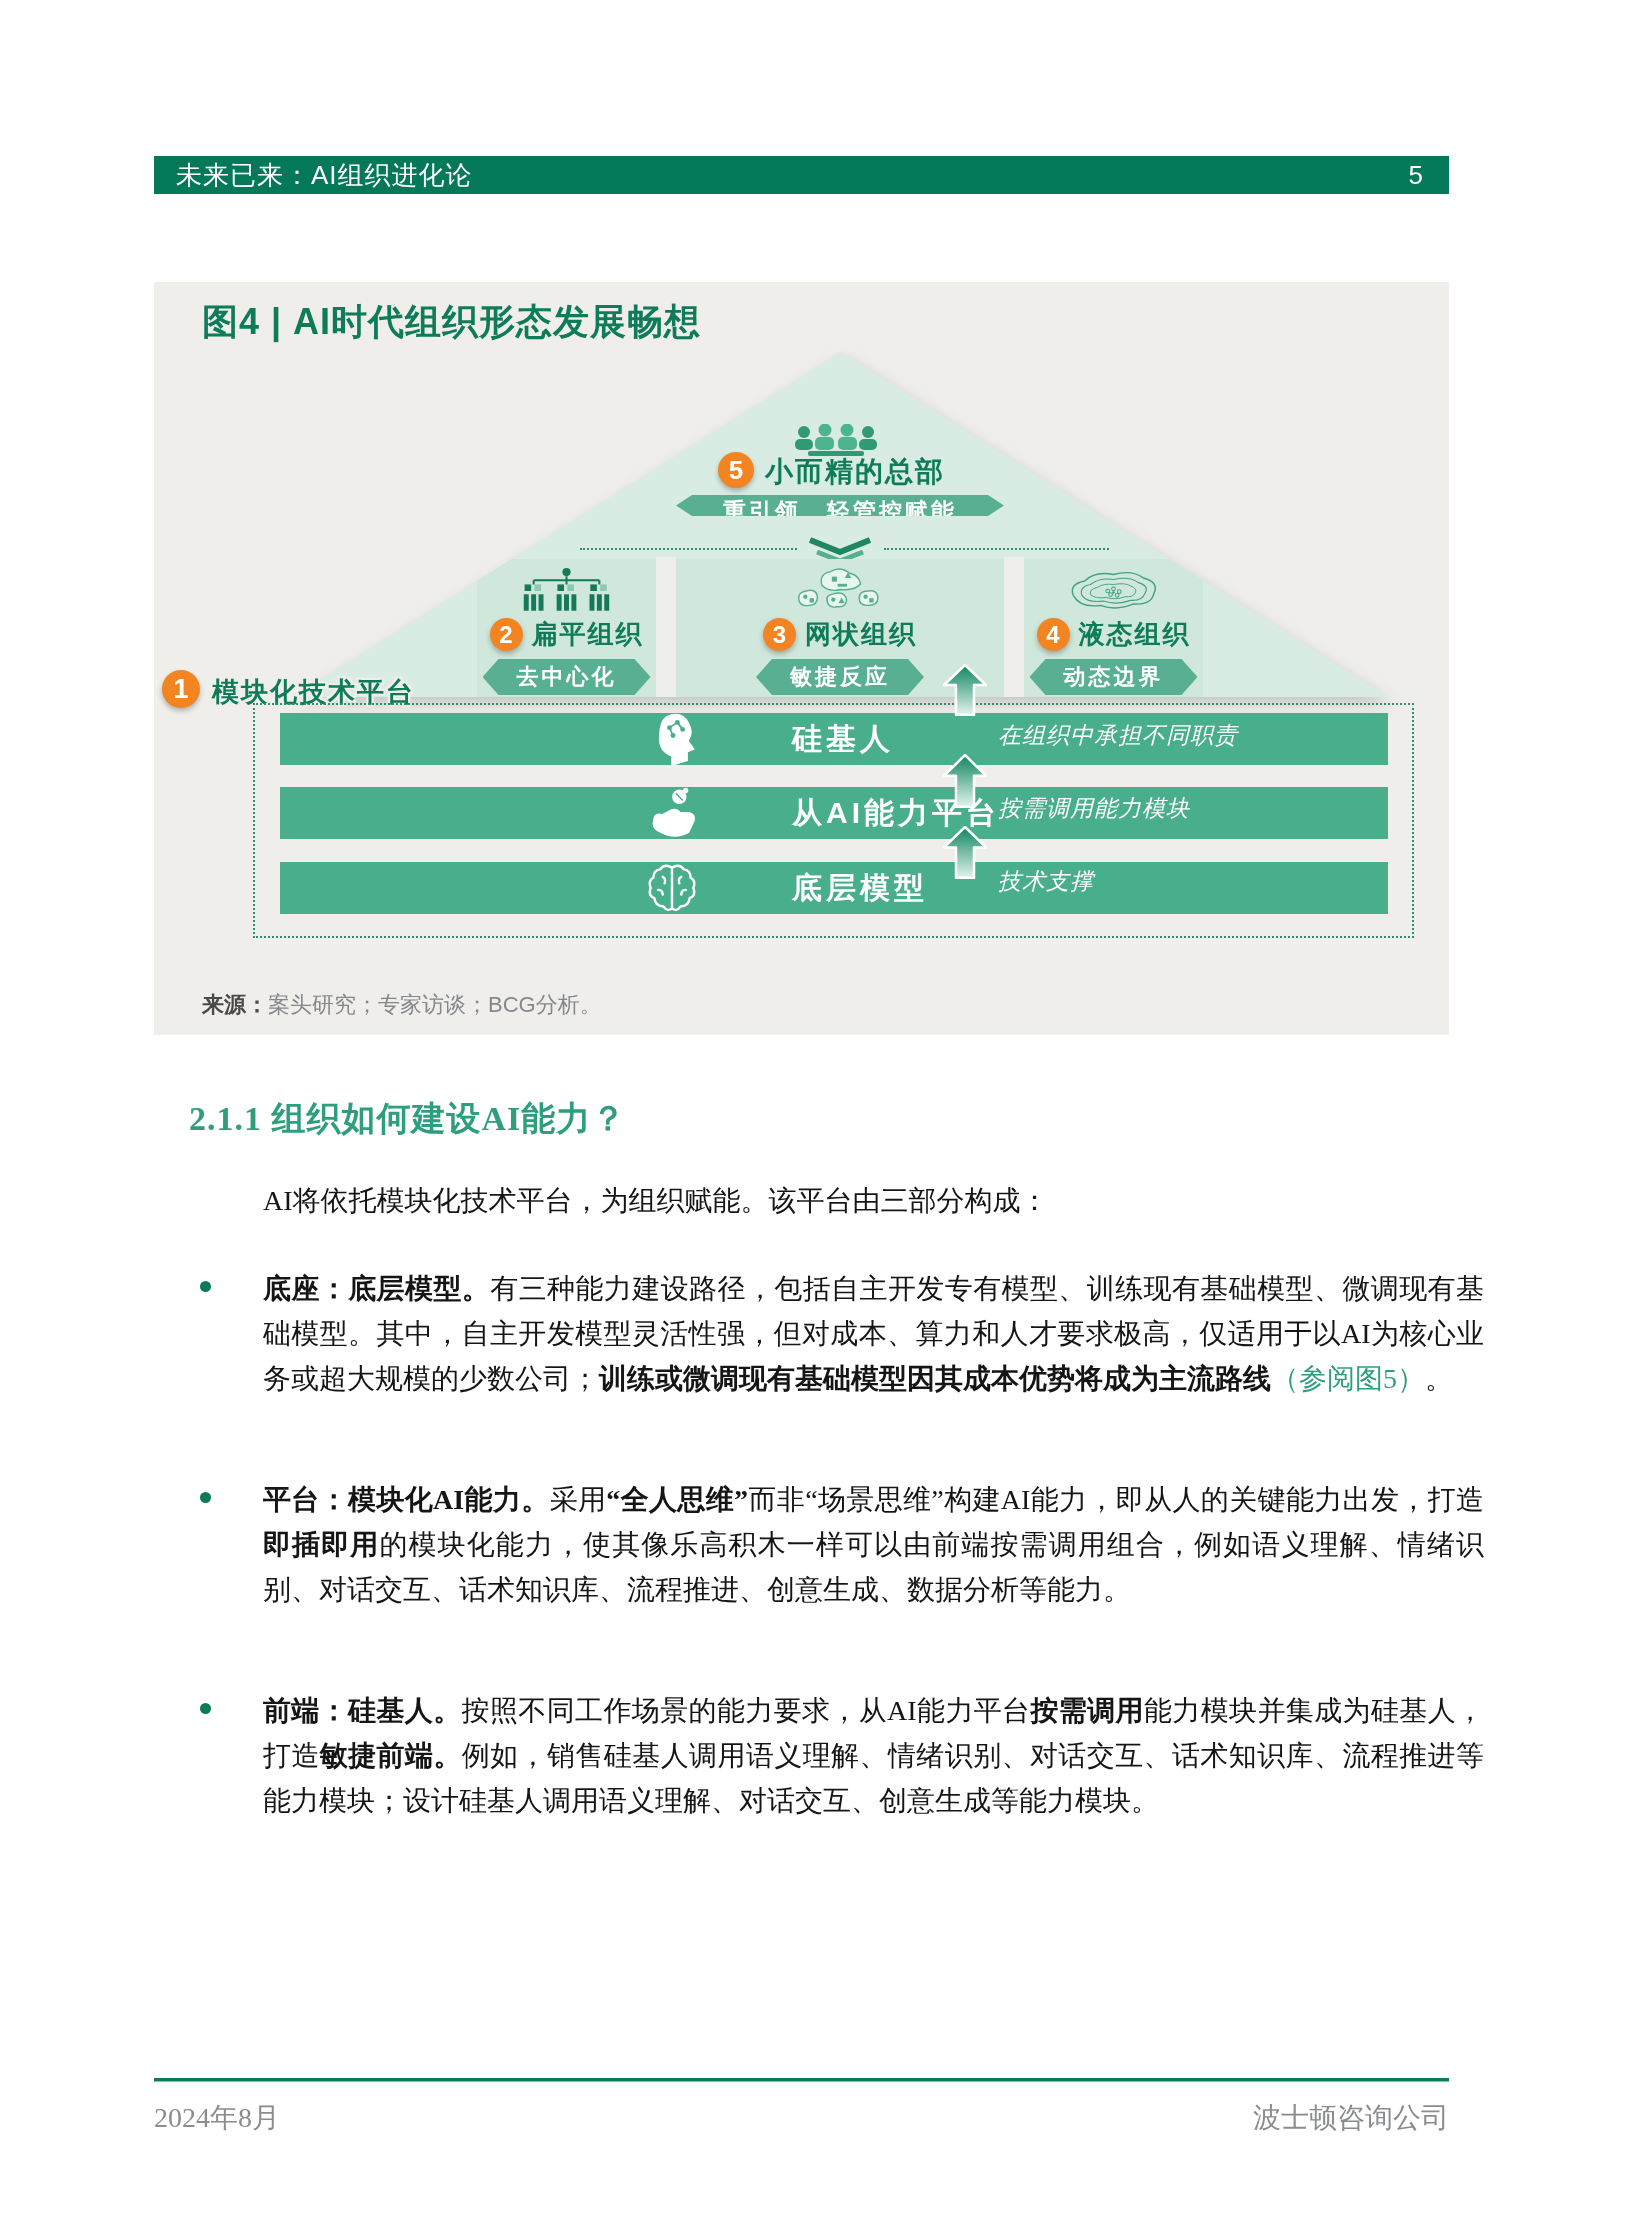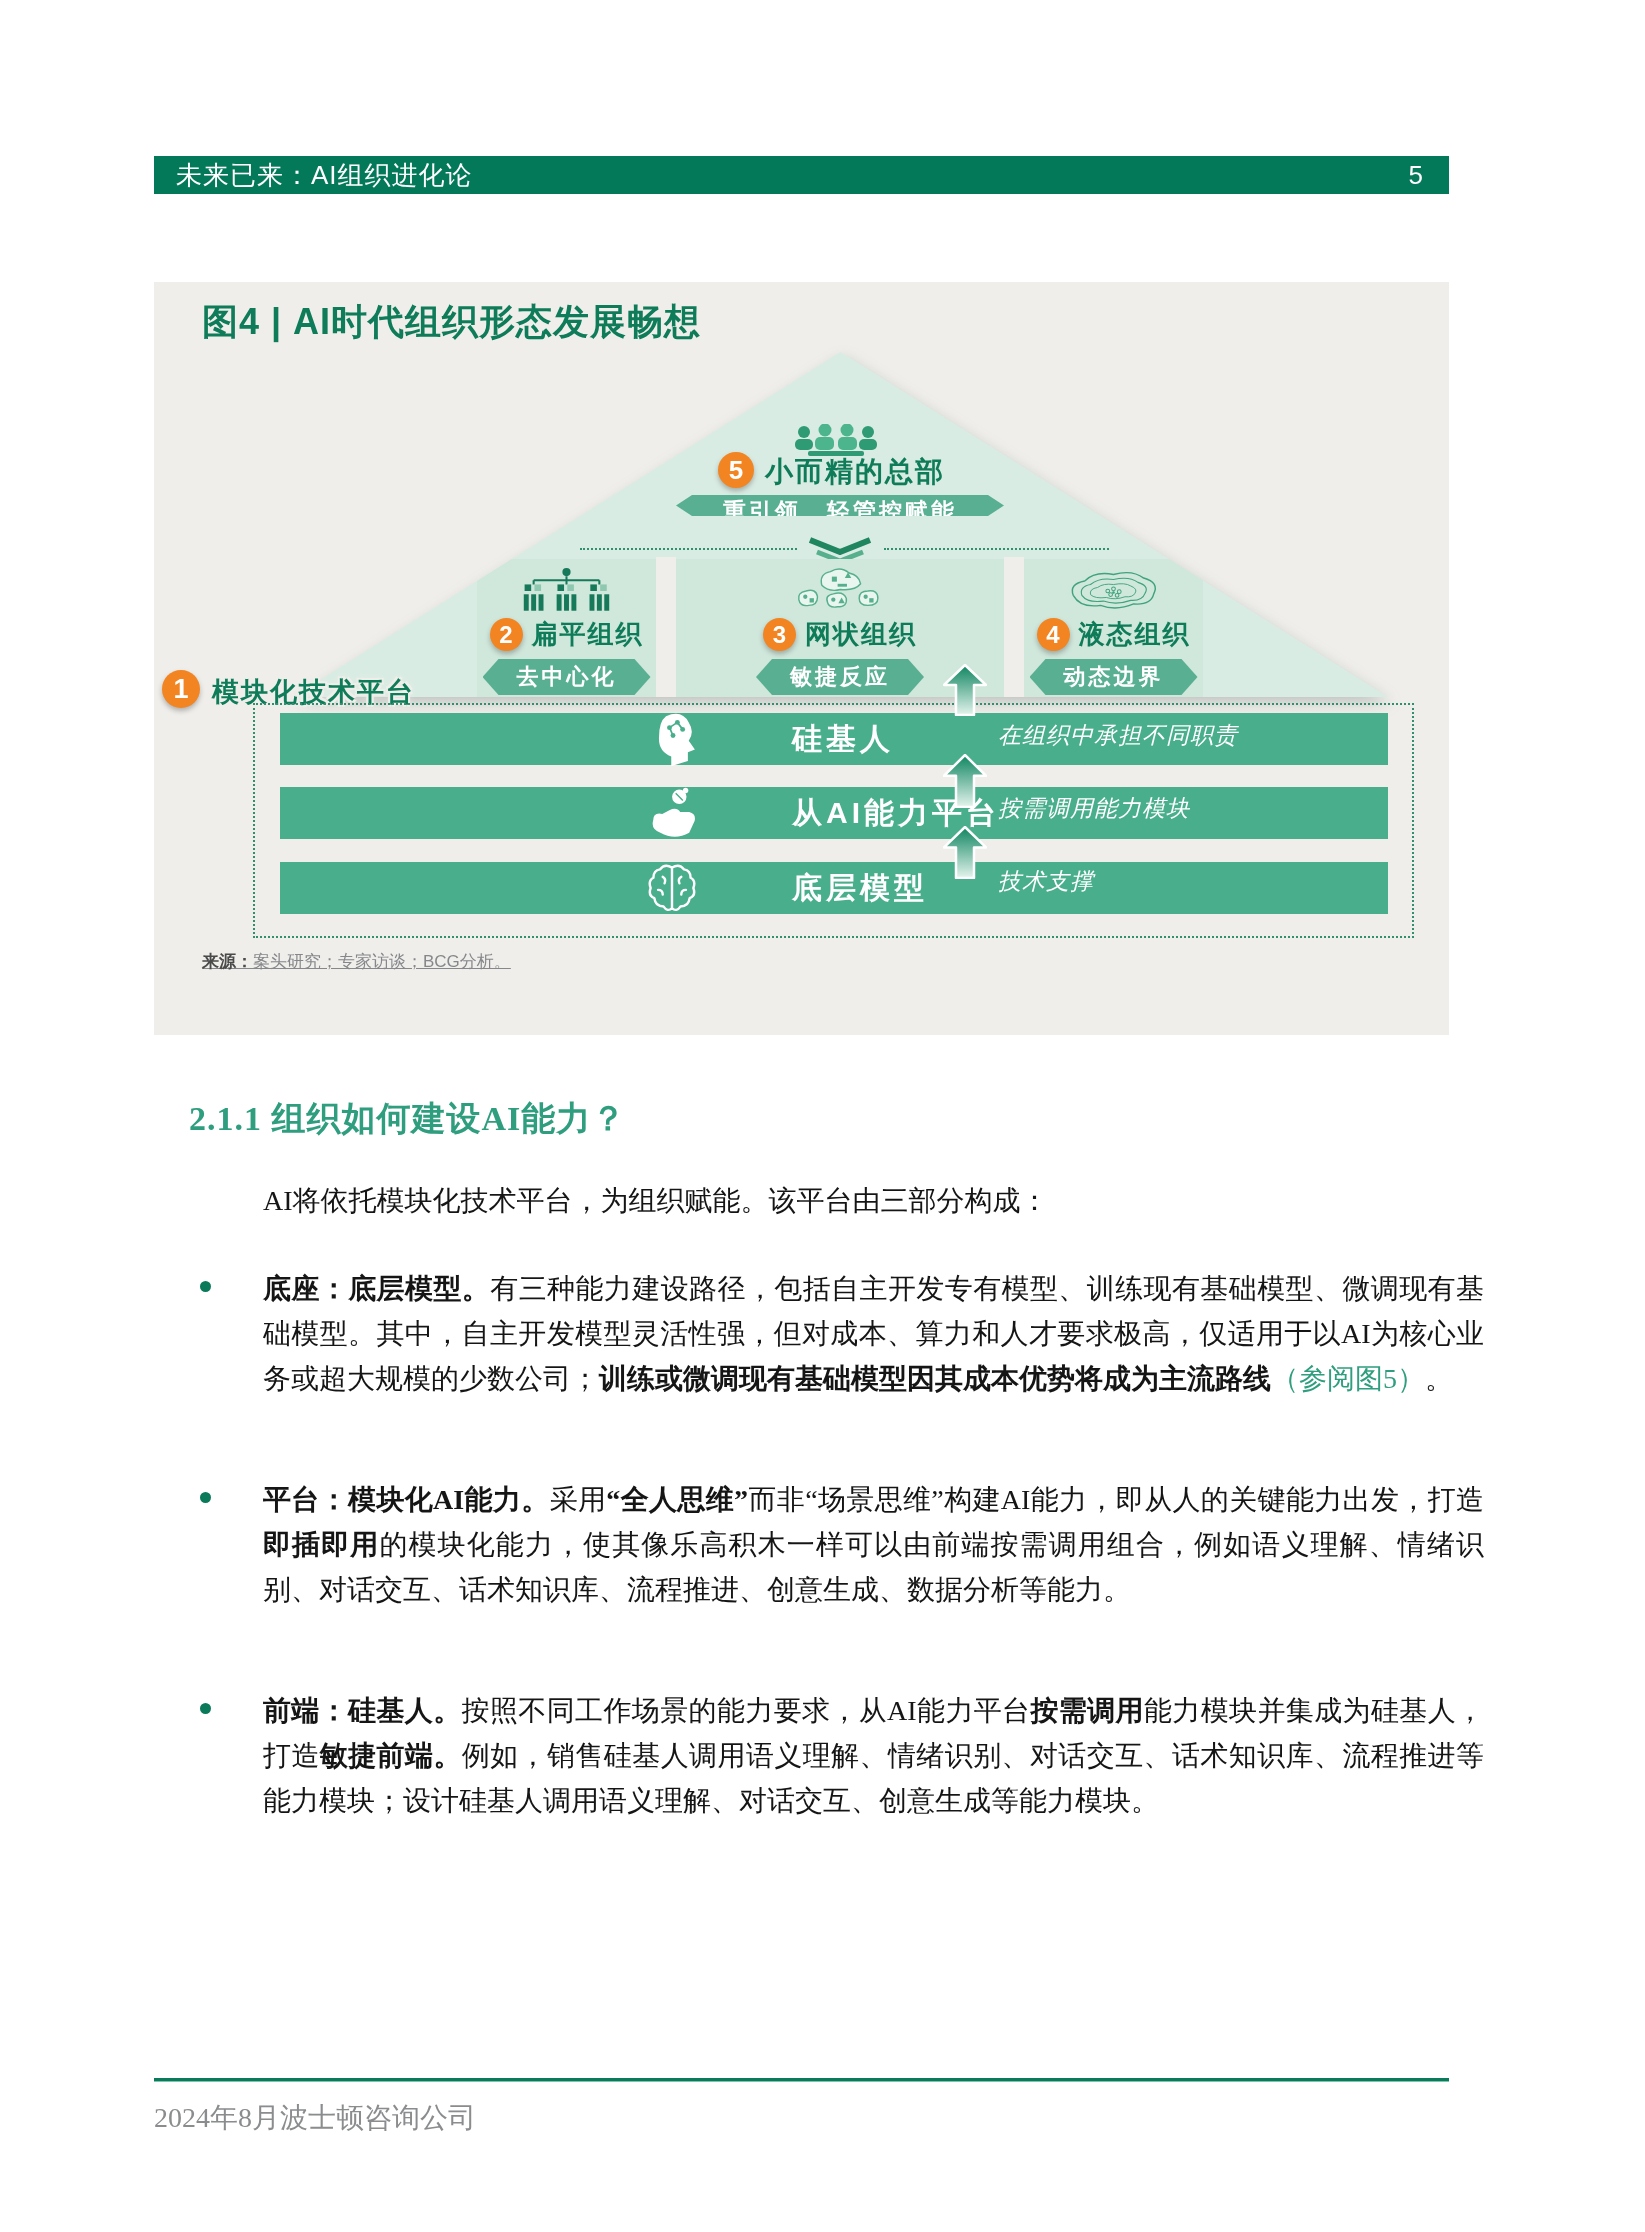--- a/index.html
+++ b/index.html
@@ -48,38 +48,38 @@
   .bar{position:absolute;left:126px;width:1108px;height:52px;background:#49AE8C;display:flex;
     align-items:center;box-sizing:border-box;padding-left:366px;}
   .bar1{top:431px;} .bar2{top:505px;} .bar3{top:580px;}
   .bar-icon{width:58px;height:50px;flex:0 0 auto;display:flex;align-items:center;}
   .bar-label{margin-left:88px;color:#fff;font-size:30px;font-weight:bold;letter-spacing:4px;}
   .up-arrow{position:absolute;left:789px;width:44px;}
   .arr1{top:382px;height:52px;} .arr2{top:472px;height:54px;} .arr3{top:544px;height:53px;}
   .bar-note{position:absolute;left:844px;color:#fff;font-style:italic;font-size:23px;letter-spacing:1px;
     font-family:"Liberation Serif",serif;}
   .note1{top:438px;} .note2{top:511px;} .note3{top:584px;}
-  .fig-source{position:absolute;left:48px;top:668px;font-size:17px;color:#85878A;text-decoration:underline;}
+  .fig-source{position:absolute;left:48px;top:708px;font-size:22px;color:#85878A;}
   .src-label{font-weight:bold;color:#4A4A4A;}
   
   .sec-heading{position:absolute;left:189px;top:1096px;font-size:34px;font-weight:bold;color:#2F9E7E;
     font-family:"Liberation Serif",serif;letter-spacing:1px;}
   .intro{position:absolute;left:263px;top:1182px;width:1221px;font-size:28px;color:#151515;
     font-family:"Liberation Serif",serif;}
   .bullet{position:absolute;left:198px;width:1286px;}
   .b1{top:1266px;} .b2{top:1477px;} .b3{top:1688px;}
   .bullet-dot{position:absolute;left:2px;top:15px;width:11px;height:11px;border-radius:50%;background:#0B7A5B;}
   .bullet-text{margin-left:65px;width:1221px;font-size:28px;line-height:45px;color:#151515;
     font-family:"Liberation Serif",serif;text-align:justify;}
   .seg-bold{font-weight:bold;}
   .seg-green{color:#2F9E7E;}
   
   .footer-line{position:absolute;left:154px;top:2078px;width:1295px;height:3px;background:#0A7A5B;
     border-bottom:1px solid #7FC4AD;}
-  .footer-row{position:absolute;left:154px;top:2099px;width:1295px;display:flex;
+  .footer-row{position:absolute;left:154px;top:2099px;width:1295px;display:flex;justify-content:space-between;
     font-size:28px;color:#8A8C8E;font-family:"Liberation Serif",serif;}
 </style>
 </head>
 <body>
 
 <div class="page">
 
   <div class="header-bar">
     <span class="header-title">未来已来：AI组织进化论</span>
     <span class="header-page">5</span>

